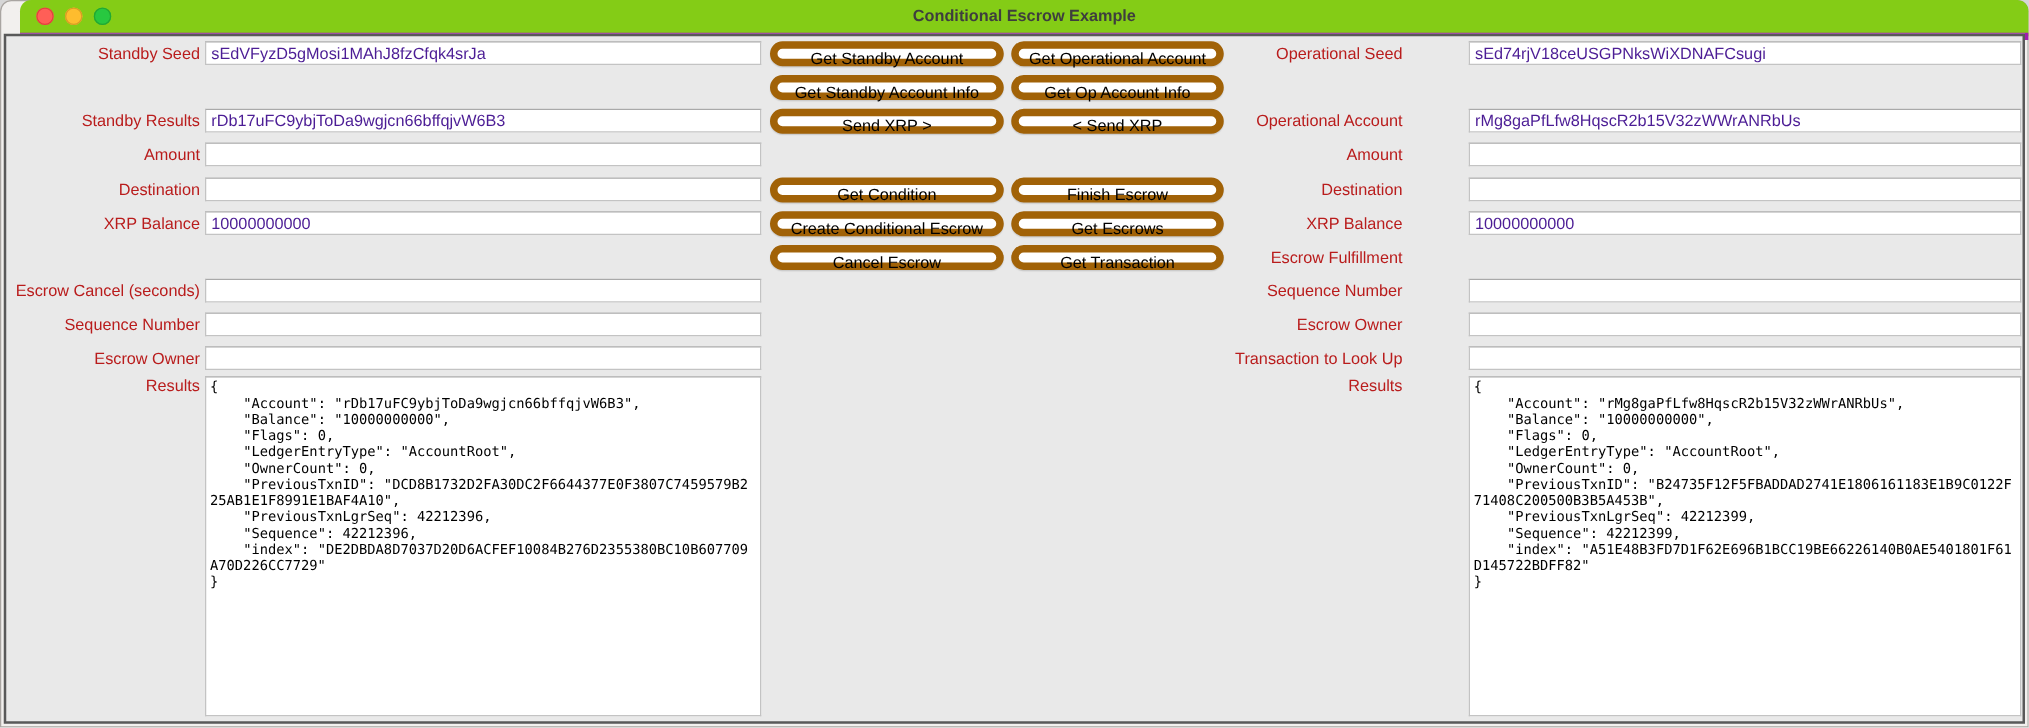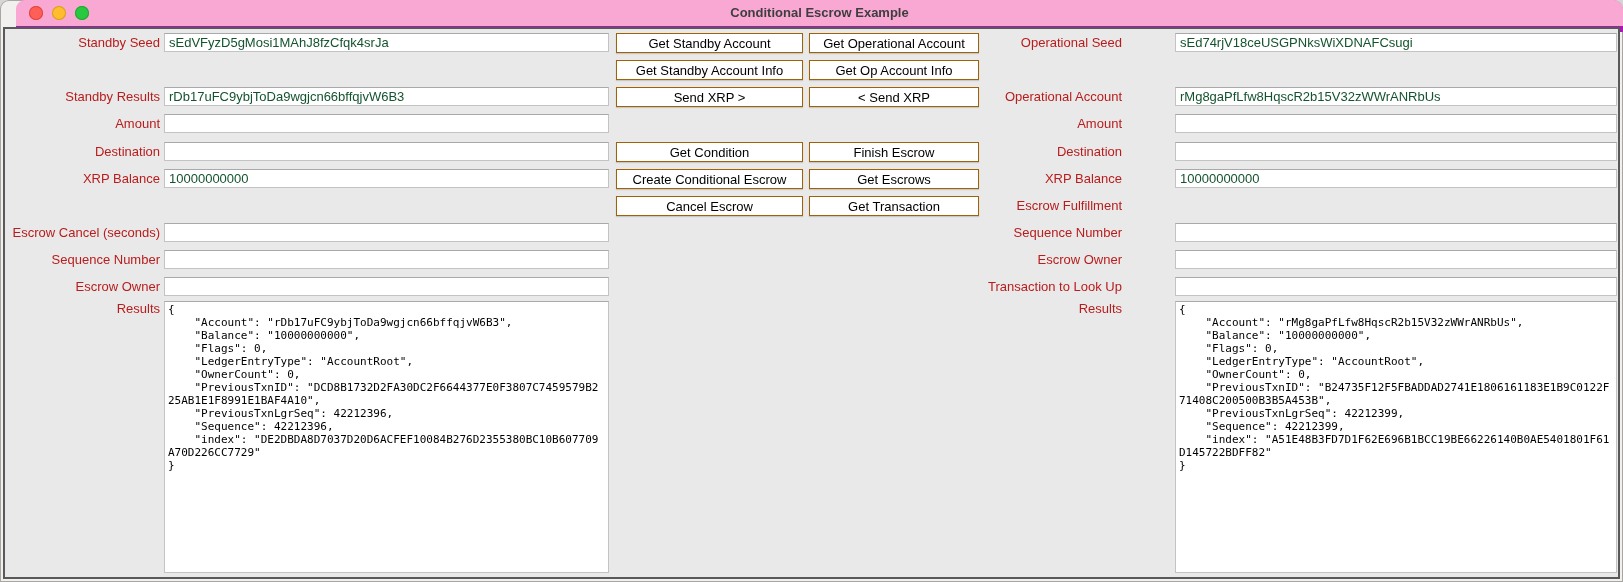--- a/index.html
+++ b/index.html
@@ -1,39 +1,39 @@
 <!DOCTYPE html>
 <html><head>
 <meta charset="utf-8">
 <style>
   html,body{margin:0;padding:0;background:#d6d6d6;font-family:"Liberation Sans",sans-serif;}
   .window{position:relative;width:1623px;height:582px;background:#f2f0ee;border-radius:9px 9px 0 0;overflow:hidden;box-shadow:inset 0 0 0 1px #a9a5a1;box-sizing:border-box;}
   
-  .titlebar{position:absolute;left:16px;top:0;right:0;height:26px;background:#f9a8d4;border-bottom:6px solid #a21caf;border-radius:9px 9px 0 0;}
+  .titlebar{position:absolute;left:16px;top:0;right:0;height:26px;background:#84cc16;border-bottom:6px solid #a21caf;border-radius:9px 9px 0 0;}
   .lights{position:absolute;left:13px;top:6px;display:flex;gap:9px;}
   .light{width:14px;height:14px;border-radius:50%;display:inline-block;}
   .light.red{background:#ff5f57;box-shadow:inset 0 0 0 1px #e0443e;}
   .light.yellow{background:#febc2e;box-shadow:inset 0 0 0 1px #d89e24;}
   .light.green{background:#28c840;box-shadow:inset 0 0 0 1px #24a732;}
   .title{position:absolute;left:0;right:0;top:0;height:26px;line-height:26px;text-align:center;font-size:13px;font-weight:bold;color:#3e3e3e;}
   
   .content{position:absolute;left:3px;right:3px;top:27px;bottom:3px;background:#e9e9e9;border:2px solid #595959;}
   .row{position:absolute;height:19px;display:flex;align-items:center;}
   .r1{top:4px}.r2{top:31px}.r3{top:58px}.r4{top:85px}.r5{top:113px}
   .r6{top:140px}.r7{top:167px}.r8{top:194px}.r9{top:221px}.r10{top:248px}
   .rres{top:272px;align-items:flex-start;height:auto;}
   .left-row{left:5px;width:599px;}
   .right-row{left:971px;width:641px;gap:48px;}
   .flabel{font-size:13px;color:#b91c1c;text-align:right;white-space:nowrap;flex:0 0 auto;}
   .left-row .flabel{width:150px;margin-right:4px;}
   .right-row .flabel{width:146px;margin-right:5px;}
-  .field{flex:1 1 auto;height:19px;box-sizing:border-box;background:#fff;border:1px solid #c3c3c3;border-top-color:#a9a9a9;font-family:"Liberation Sans",sans-serif;font-size:13px;color:#14532d;padding:0 4px;outline:none;min-width:0;}
+  .field{flex:1 1 auto;height:19px;box-sizing:border-box;background:#fff;border:1px solid #c3c3c3;border-top-color:#a9a9a9;font-family:"Liberation Sans",sans-serif;font-size:13px;color:#4c1d95;padding:0 4px;outline:none;min-width:0;}
   .resultsbox{flex:1 1 auto;height:272px;box-sizing:border-box;background:#fff;border:1px solid #c3c3c3;border-top-color:#a9a9a9;font-family:"DejaVu Sans Mono",monospace;font-size:11px;line-height:13px;color:#000;padding:1px 3px;white-space:pre-wrap;word-break:break-all;resize:none;overflow:auto;outline:none;min-width:0;}
   .btn-row{left:611px;width:363px;display:flex;gap:6px;height:20px;}
-  .btn{box-sizing:border-box;height:20px;background:#ffffff;border:1px solid #a16207;border-radius:0;box-shadow:0 1px 1px rgba(0,0,0,0.14);font-family:"Liberation Sans",sans-serif;font-size:13px;color:#000;padding:0;cursor:default;}
+  .btn{box-sizing:border-box;height:20px;background:#ffffff;border:6px solid #a16207;border-radius:10px;box-shadow:0 1px 1px rgba(0,0,0,0.14);font-family:"Liberation Sans",sans-serif;font-size:13px;color:#000;padding:0;cursor:default;}
   .btn.c1{width:187px;}
   .btn.c2{width:170px;}
 </style>
 </head>
 <body>
 
 <div class="window">
   <div class="titlebar">
     <div class="lights">
       <span class="light red"></span>

